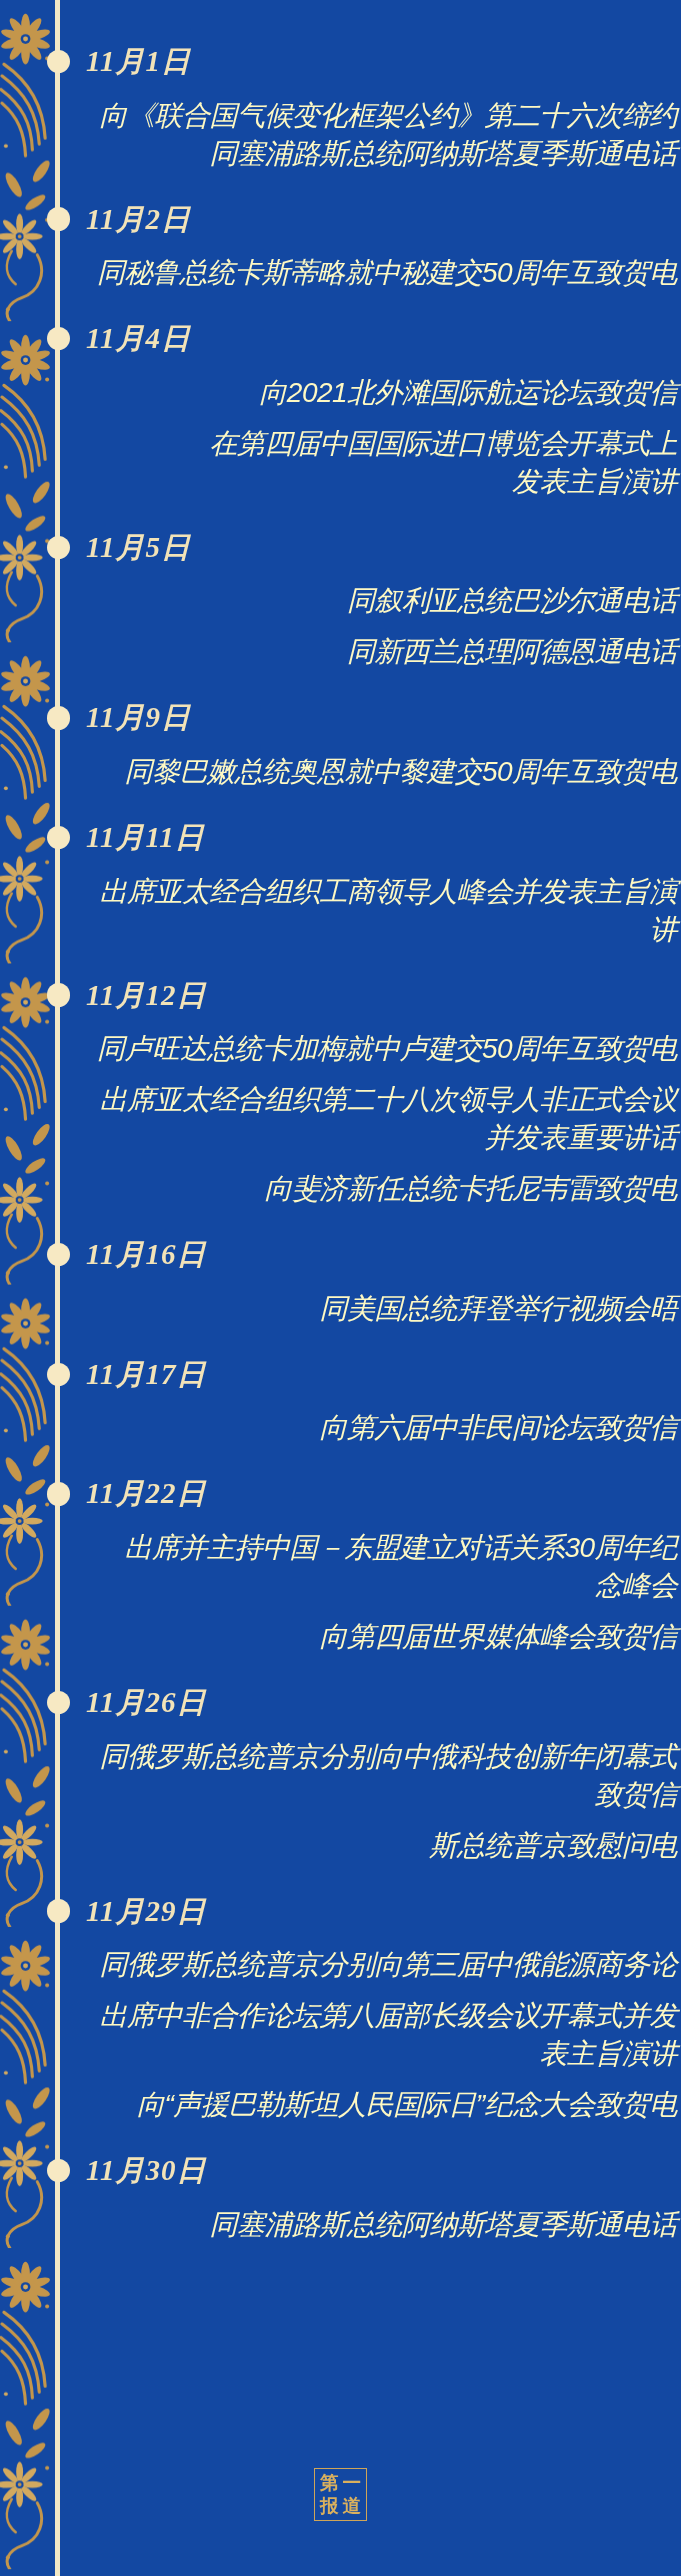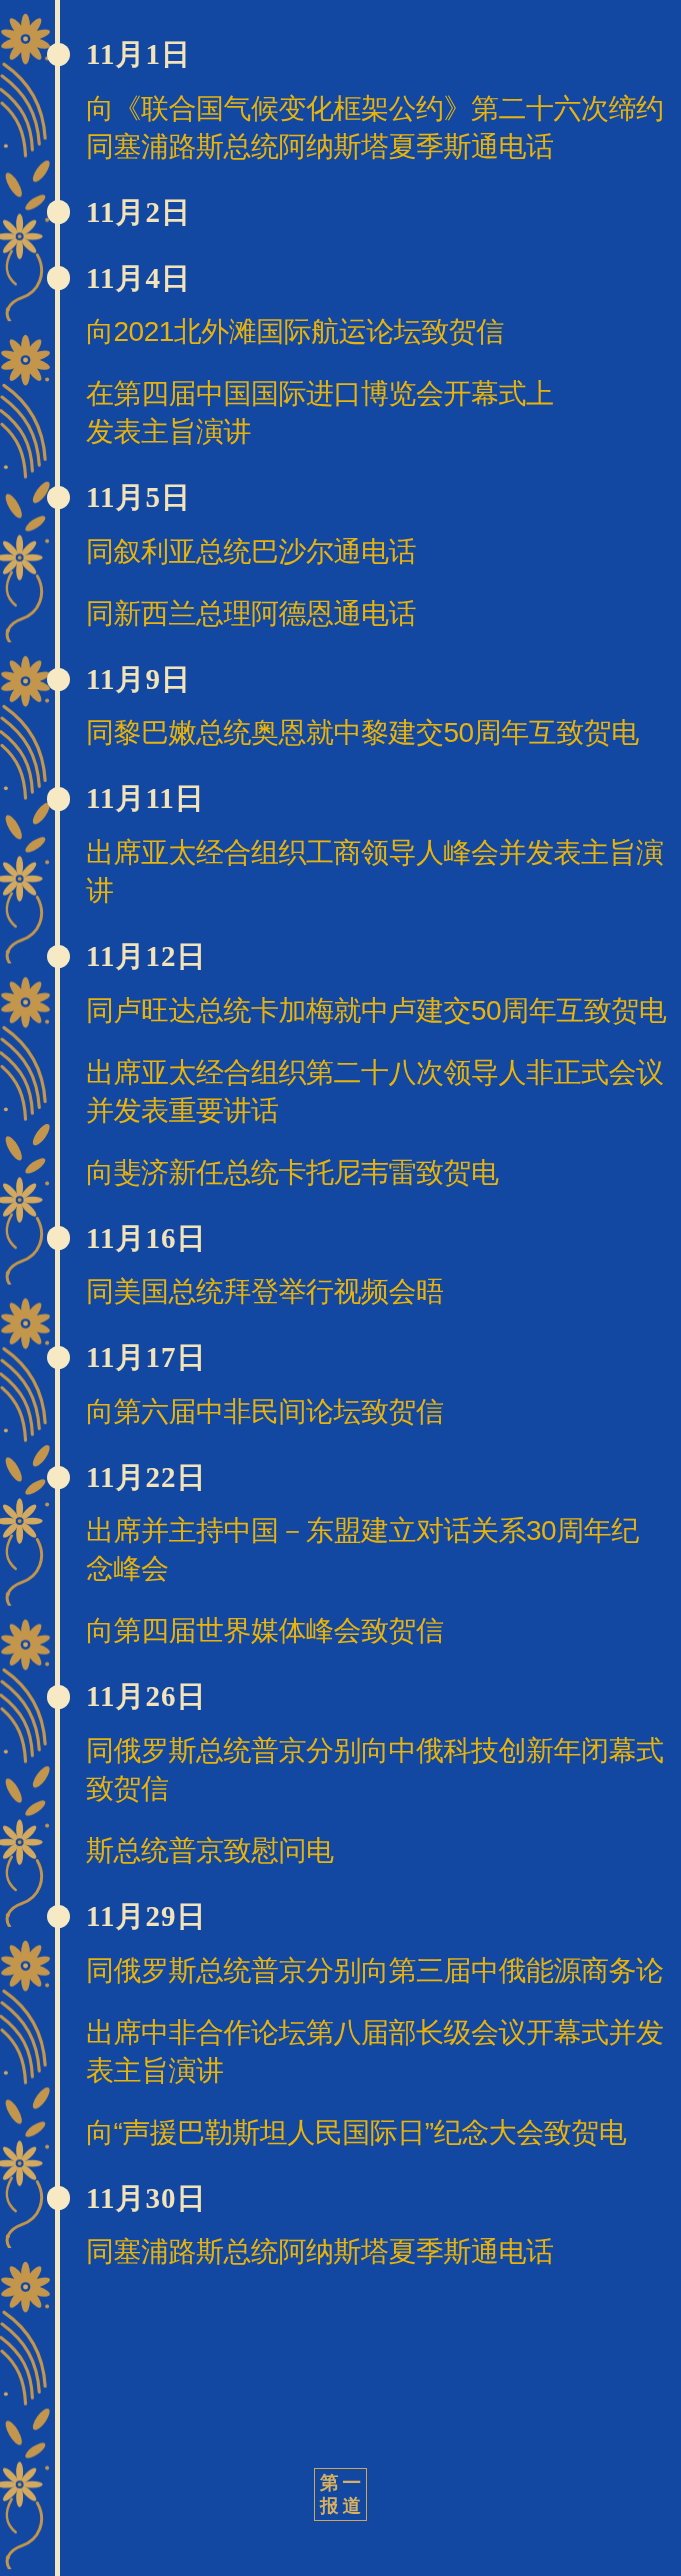--- a/index.html
+++ b/index.html
@@ -10,46 +10,47 @@
     overflow: hidden;
     font-family: "Liberation Sans", "DejaVu Sans", sans-serif;
   }
   .ornament { position: absolute; left: 0; top: 0; z-index: 1; }
   .timeline-line {
     position: absolute; left: 55px; top: 0;
     width: 4.9px; height: 2576px;
     background: #f2e8c6; z-index: 2;
   }
   .main {
-    position: absolute; left: 0; right: 0; top: 0;
+    position: absolute; left: 0; right: 0; top: 7px;
     padding: 35px 3.9px 0 86px;
     z-index: 3;
+    font-style: italic;
   }
   .date {
     margin: 27px 0 0 0;
     font-family: "Liberation Serif", "DejaVu Serif", serif;
     font-weight: 700;
     font-size: 29px; line-height: 39px;
     color: #f2e3b8;
     position: relative;
     letter-spacing: 1px;
   }
   .block:first-child .date { margin-top: 0; }
   .dot {
     position: absolute; left: -39px; top: 7.8px;
     width: 23.4px; height: 23.4px; border-radius: 50%;
     background: #f7e9c3;
   }
   .event { margin: 15.6px 0 0 0; }
-  .event + .event { margin-top: 24px; }
+  .event + .event { margin-top: 13px; }
   .event .line {
     display: block; white-space: nowrap;
     font-size: 28px; line-height: 38px;
     letter-spacing: -0.5px;
-    color: #eab308; font-weight: 500;
+    color: #fef9c3; font-weight: 500; text-align: right;
   }
   .seal {
     position: absolute; left: 314px; top: 2468px;
     width: 53px; height: 53px;
     box-sizing: border-box;
     border: 1.9px solid #cfa558;
     padding: 2.9px;
     display: grid;
     grid-template-columns: 1fr 1fr;
     grid-template-rows: 1fr 1fr;
@@ -126,20 +127,23 @@
   <section class="block">
     <h2 class="date"><span class="dot"></span><span>11月1日</span></h2>
     <p class="event">
       <span class="line">向《联合国气候变化框架公约》第二十六次缔约</span>
       <span class="line">同塞浦路斯总统阿纳斯塔夏季斯通电话</span>
     </p>
   </section>
 
   <section class="block">
     <h2 class="date"><span class="dot"></span><span>11月2日</span></h2>
+    <p class="event">
+      <span class="line">同秘鲁总统卡斯蒂略就中秘建交50周年互致贺电</span>
+    </p>
   </section>
 
   <section class="block">
     <h2 class="date"><span class="dot"></span><span>11月4日</span></h2>
     <p class="event">
       <span class="line">向2021北外滩国际航运论坛致贺信</span>
     </p>
     <p class="event">
       <span class="line">在第四届中国国际进口博览会开幕式上</span>
       <span class="line">发表主旨演讲</span>

